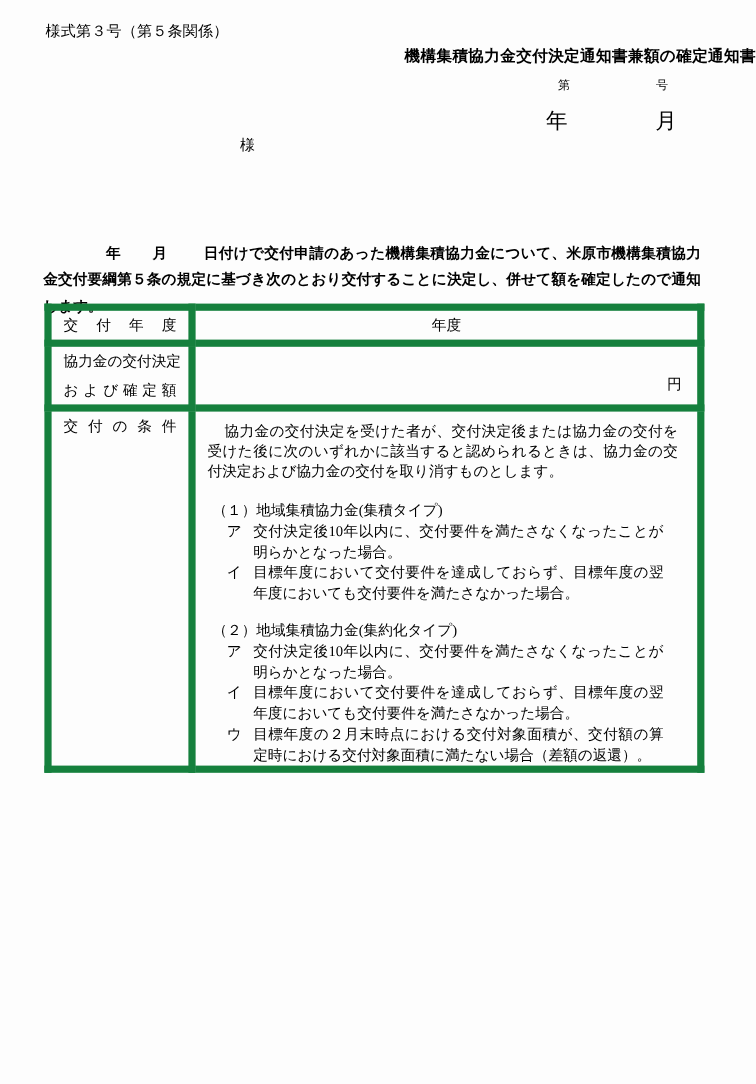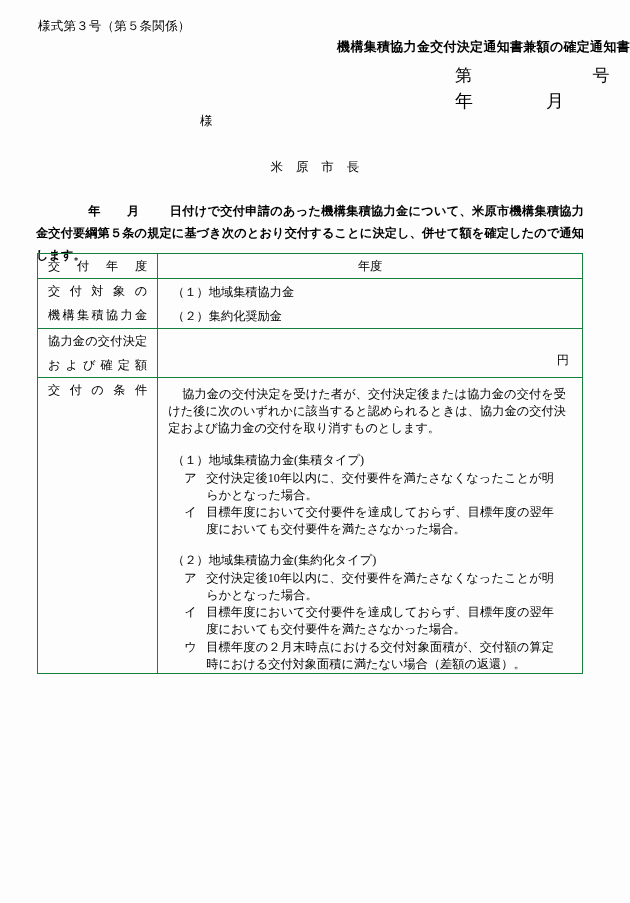--- a/index.html
+++ b/index.html
@@ -38,23 +38,23 @@
     right: 0;
     top: 38px;
     text-align: right;
     font-size: 13px;
     font-weight: bold;
     letter-spacing: 0.3px;
     white-space: nowrap;
   }
   .doc-number {
     position: absolute;
-    left: 455px;
+    left: 465px;
     top: 64px;
-    font-size: 17px;
+    font-size: 10px;
     letter-spacing: 0.2px;
     white-space: nowrap;
   }
   .doc-date {
     position: absolute;
     left: 455px;
     top: 89px;
     font-size: 18px;
     letter-spacing: 0.2px;
     white-space: nowrap;
@@ -97,21 +97,21 @@
   .grant-table {
     position: absolute;
     left: 37px;
     top: 253px;
     width: 546px;
     border-collapse: collapse;
     table-layout: fixed;
     font-size: 12.2px;
   }
   .grant-table td {
-    border: 1px solid #15803d;
+    border: 6px solid #15803d;
     vertical-align: top;
     padding: 0;
   }
   .col-label { width: 120px; }
   .col-value { width: 424px; }
 
   .lbl {
     font-size: 12.2px;
     line-height: 24px;
     text-align: justify;
@@ -195,53 +195,38 @@
 
   <div class="form-no">様式第３号（第５条関係）</div>
 
   <div class="doc-title">機構集積協力金交付決定通知書兼額の確定通知書</div>
 
   <div class="doc-number">第　　　　　　　号</div>
   <div class="doc-date">年　　　　月　　　　日</div>
 
   <div class="addressee">様</div>
 
-  <div class="issuer">米　原　市　長</div>
 
   <div class="intro"><span class="indent"></span><span>年</span><span class="gap-a"></span><span>月</span><span class="gap-b"></span><span>日付けで交付申請のあった機構集積協力金について、米原市機構集積協力金交付要</span><span>綱第５条の規定に基づき次のとおり交付することに決定し、併せて額を確定したので通知します。</span></div>
 
   <table class="grant-table">
     <colgroup>
       <col class="col-label">
       <col class="col-value">
     </colgroup>
     <tbody>
       <tr class="row-year">
         <td>
           <div class="lbl">交付年度</div>
         </td>
         <td>
           <div class="cell-year-value">年度</div>
         </td>
       </tr>
 
-      <tr class="row-target">
-        <td>
-          <div class="lbl-wrap">
-            <div class="lbl">交付対象の</div>
-            <div class="lbl">機構集積協力金</div>
-          </div>
-        </td>
-        <td>
-          <div class="target-list">
-            <div>（１）地域集積協力金</div>
-            <div>（２）集約化奨励金</div>
-          </div>
-        </td>
-      </tr>
 
       <tr class="row-amount">
         <td>
           <div class="lbl-wrap">
             <div class="lbl">協力金の交付決定</div>
             <div class="lbl">および確定額</div>
           </div>
         </td>
         <td>
           <div class="amount-value">

